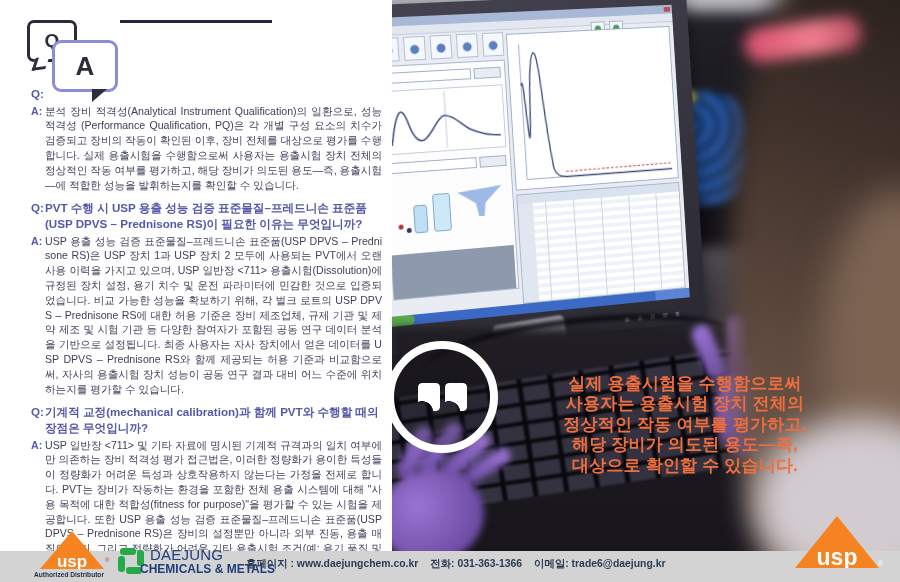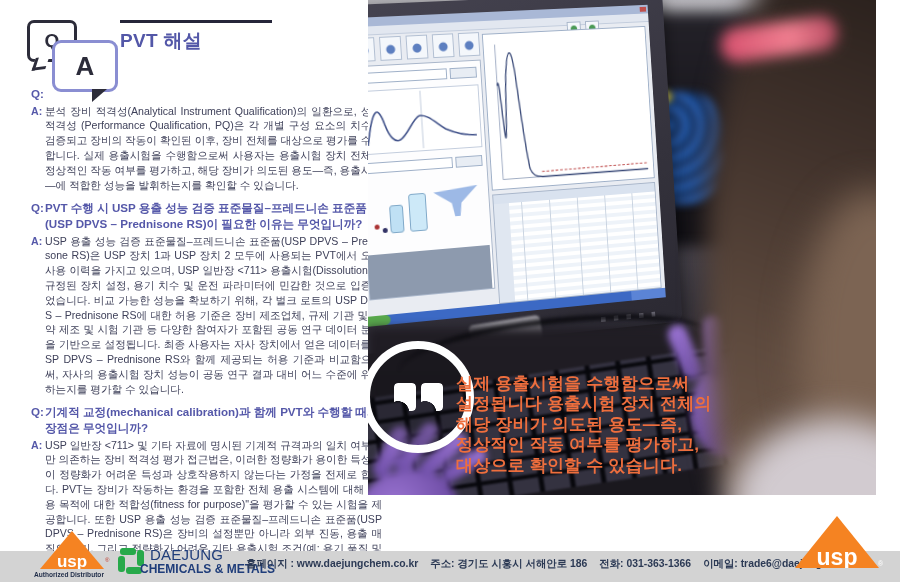--- a/index.html
+++ b/index.html
@@ -23,22 +23,22 @@
   .page-title{left:120px;top:28px;font-size:19px;font-weight:bold;color:#5357a8;letter-spacing:.3px;}
 
   .qa-wrap{left:31px;top:86px;width:351px;}
   .qa-q{display:flex;font-weight:700;color:#5558a9;font-size:11.6px;line-height:15.6px;margin-bottom:2px;word-break:keep-all;}
   .qa-q .lbl{width:14px;flex:0 0 14px;}
   .qa-a{display:flex;color:#3f415a;font-size:10.6px;line-height:14.8px;margin-bottom:8px;
         text-align:justify;word-break:break-all;}
   .qa-a .lbl{width:14px;flex:0 0 14px;font-weight:700;color:#5558a9;text-align:left;}
 
   
-  .photo{left:368px;top:0;width:508px;height:495px;overflow:hidden;
-         background:linear-gradient(180deg,#b8b7bc 0%,#a9a8ae 16%,#77737b 32%,#403d46 52%,#28252d 72%,#1d1b22 100%);}
+  .photo{left:392px;top:0;width:508px;height:551px;overflow:hidden;
+         background:linear-gradient(180deg,#b8b7bc 0%,#a9a8ae 16%,#77737b 32%,#403d46 52%,#28252d 72%,#1d1b22 100%);text-align:center;}
   .wall-blinds{left:120px;top:0;width:160px;height:62px;
       background:repeating-linear-gradient(90deg,#c2c1c6 0 10px,#a8a7ad 10px 14px);filter:blur(3px);opacity:.8;}
   .shelf-dark{left:232px;top:12px;width:175px;height:235px;background:linear-gradient(180deg,#232128,#0e0d12);
       border-radius:24px;filter:blur(7px);}
   .cable-blue{left:276px;top:92px;width:80px;height:112px;border-radius:40%;
       background:repeating-radial-gradient(circle at 30% 30%,#2f6fd0 0 5px,#123a74 5px 10px,#1b2f55 10px 15px);
       filter:blur(4px);}
   .cable-tip{left:284px;top:90px;width:20px;height:14px;background:#d6c53d;border-radius:50%;filter:blur(3px);}
   .head-blur{left:338px;top:-70px;width:270px;height:720px;border-radius:45%;
       background:linear-gradient(200deg,#241c19 5%,#42332c 35%,#5e4a3e 60%,#6e5849 80%);filter:blur(13px);z-index:10;}
@@ -136,21 +136,20 @@
 <div class="abs doc-panel">
   <div class="bubble q-bubble">
     <span>Q</span>
   </div>
   <div class="abs q-tail"></div>
   <div class="bubble a-bubble">
     <span>A</span>
   </div>
   <div class="abs a-tail"></div>
   <div class="abs title-rule"></div>
-  <div class="abs page-title">PVT 해설</div>
 
   <div class="abs qa-wrap">
     <div class="qa-q">
       <span class="lbl">Q:</span>
     </div>
     <div class="qa-a">
       <span class="lbl">A:</span>
       <span>분석 장비 적격성(Analytical Instrument Qualification)의 일환으로, 성능적격성 (Performance Qualification, PQ)은 각 개별 구성 요소의 치수가 검증되고 장비의 작동이 확인된 이후, 장비 전체를 대상으로 평가를 수행합니다. 실제 용출시험을 수행함으로써 사용자는 용출시험 장치 전체의 정상적인 작동 여부를 평가하고, 해당 장비가 의도된 용도—즉, 용출시험—에 적합한 성능을 발휘하는지를 확인할 수 있습니다.</span>
     </div>
     <div class="qa-q">
@@ -261,23 +260,23 @@
   <div class="abs head-light"></div>
   <div class="abs glasses-pink"></div>
   <div class="abs sleeve"></div>
 
   <div class="abs quote-circle">
     <div class="qm"></div>
     <div class="qm"></div>
   </div>
   <div class="abs quote-text">
     <div>실제 용출시험을 수행함으로써</div>
-    <div>설정됩니다 용출시험 장치 전체의</div>
+    <div>사용자는 용출시험 장치 전체의</div>
+    <div>정상적인 작동 여부를 평가하고,</div>
     <div>해당 장비가 의도된 용도—즉,</div>
-    <div>정상적인 작동 여부를 평가하고,</div>
     <div>대상으로 확인할 수 있습니다.</div>
   </div>
 </div>
 
 <div class="abs footer">
   <div class="usp-tri usp-left-tri">
     <span>usp</span>
   </div>
   <div class="usp-left-reg">®</div>
   <div class="usp-left-sub">Authorized Distributor</div>
@@ -286,21 +285,20 @@
     <div class="dj-bar" style="left:2px;top:0;width:16px;height:7px;"></div>
     <div class="dj-bar" style="right:0;top:2px;width:7px;height:16px;"></div>
     <div class="dj-bar" style="left:8px;bottom:0;width:16px;height:7px;"></div>
     <div class="dj-bar" style="left:0;top:8px;width:7px;height:16px;"></div>
   </div>
   <div class="dj-name">DAEJUNG</div>
   <div class="dj-sub">CHEMICALS &amp; METALS</div>
 
   <div class="contact">
     <span>홈페이지 : www.daejungchem.co.kr</span>
-    <span>주소: 경기도 시흥시 서해안로 186</span>
     <span>전화: 031-363-1366</span>
     <span>이메일: trade6@daejung.kr</span>
   </div>
 </div>
 
 <div class="abs usp-tri usp-right-tri">
   <span>usp</span>
 </div>
 <div class="abs usp-right-reg">®</div>
 

